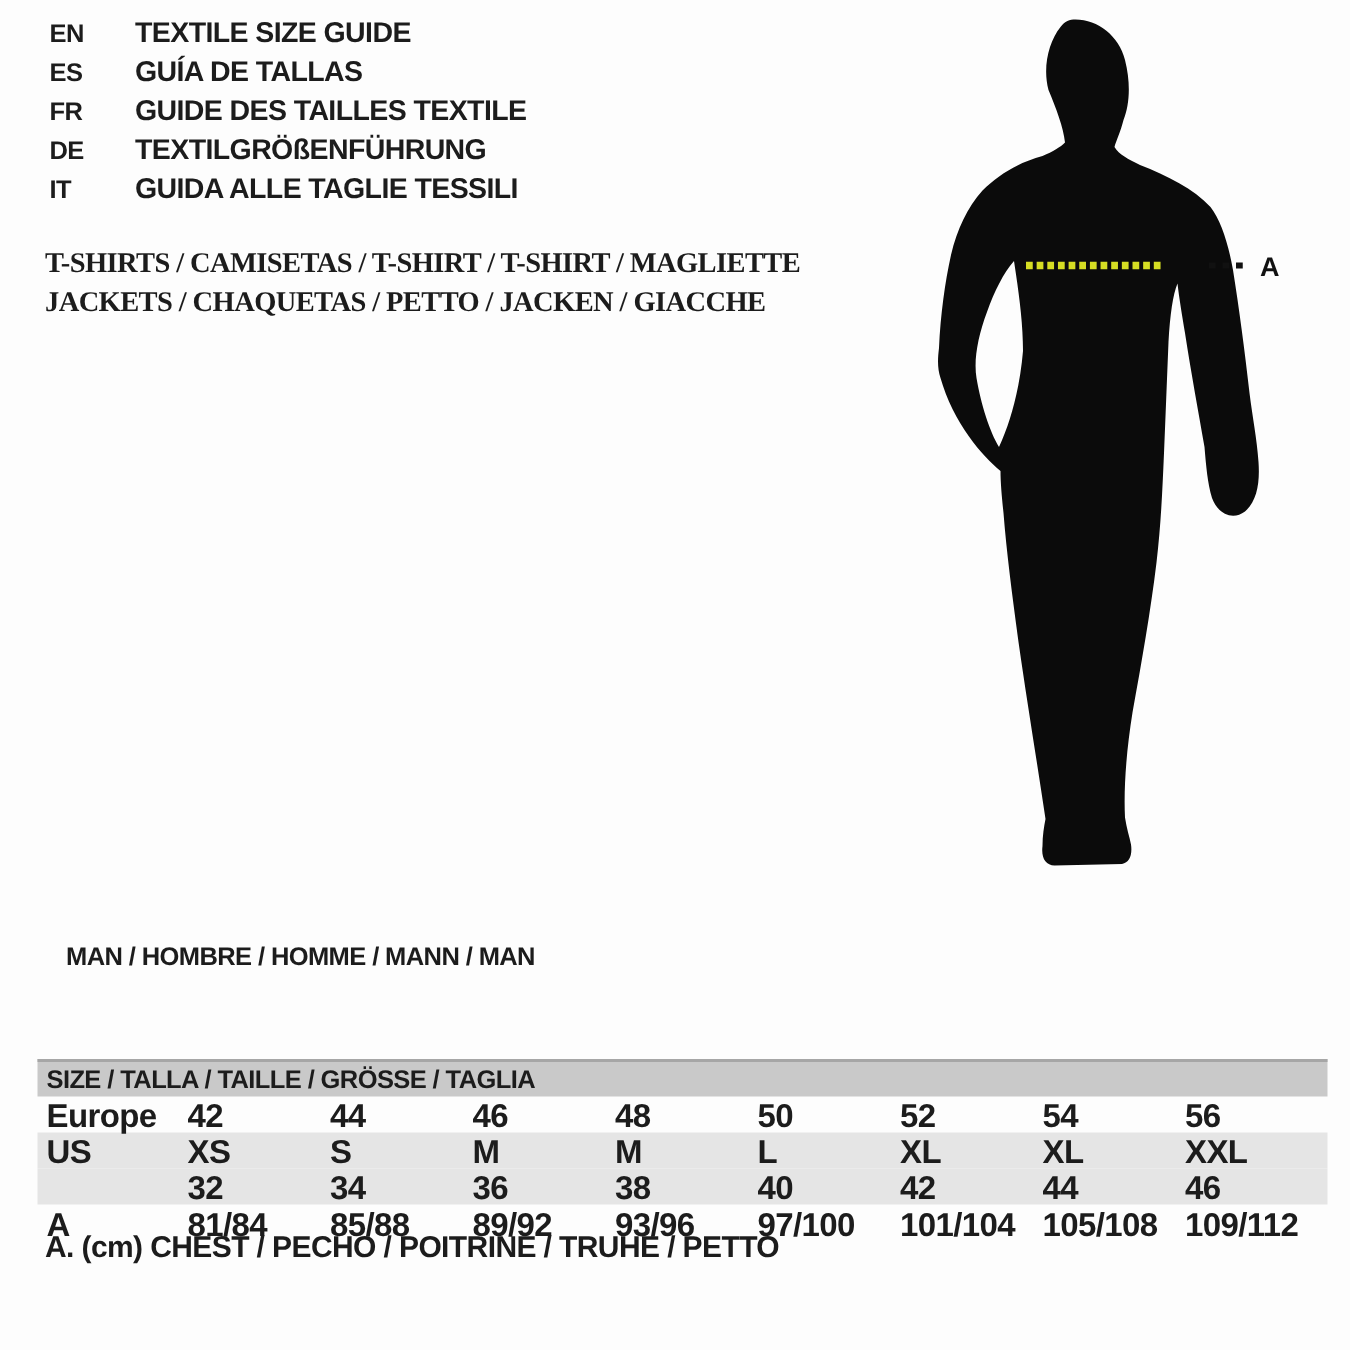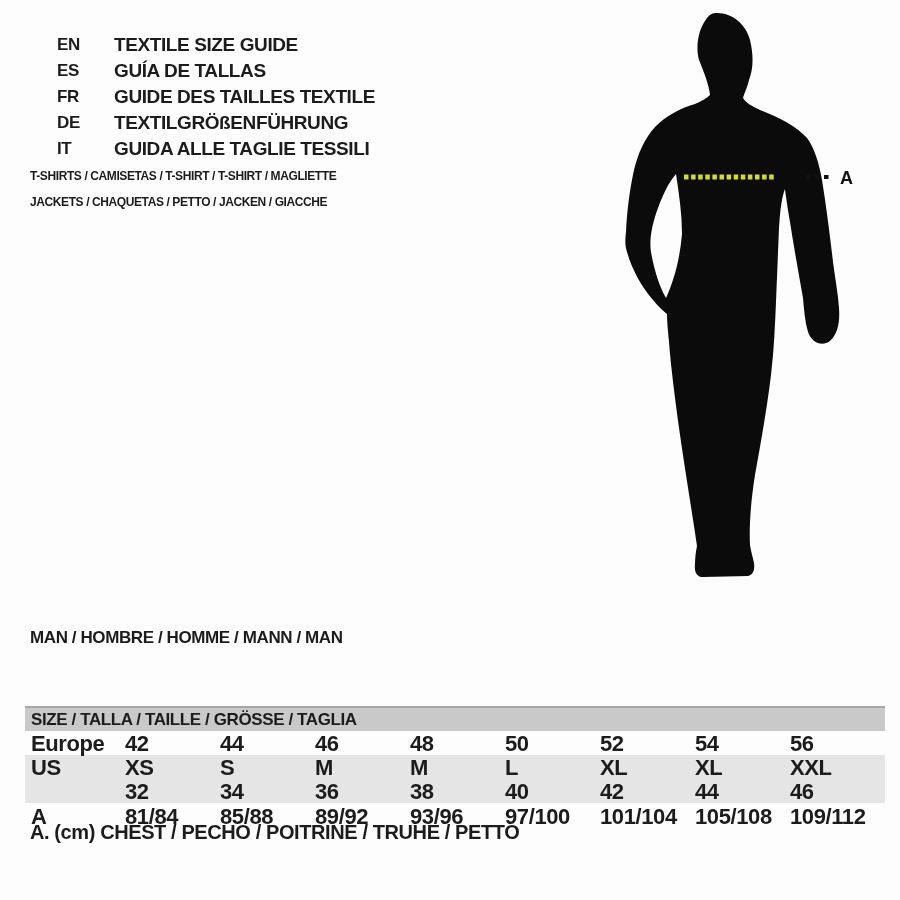--- a/index.html
+++ b/index.html
@@ -1,29 +1,29 @@
 <!DOCTYPE html>
 <html><head>
 <meta charset="utf-8">
 <style>
   html,body{margin:0;padding:0;background:#e8e8e8;}
   #page{position:relative;width:900px;height:900px;background:#fdfdfd;overflow:hidden;
         font-family:"Liberation Sans","DejaVu Sans",sans-serif;color:#1c1c1c;}
   
-  #lang-list{position:absolute;left:33px;top:32px;margin-left:24px;}
+  #lang-list{position:absolute;left:33px;top:10px;}
   .lang-row{display:flex;height:26px;align-items:center;}
   .lang-code{width:57px;font-size:17px;font-weight:700;letter-spacing:-0.4px;}
   .lang-label{font-size:19px;font-weight:700;letter-spacing:-0.4px;}
   
   #categories{position:absolute;left:30px;top:163px;}
-  .cat-line{font-size:12px;font-weight:700;letter-spacing:-0.4px;line-height:26px;white-space:nowrap;}
+  .cat-line{font-size:19px;font-weight:700;letter-spacing:-0.4px;line-height:26px;white-space:nowrap;font-family:Liberation Serif, serif;}
   
   #figure{position:absolute;left:600px;top:0;width:300px;height:600px;}
   
-  #section-title{position:absolute;left:30px;top:628px;font-size:17px;font-weight:700;letter-spacing:-0.4px;}
+  #section-title{position:absolute;left:44px;top:628px;font-size:17px;font-weight:700;letter-spacing:-0.4px;}
   #size-table{position:absolute;left:25px;top:666px;width:860px;margin-top:40px;}
   #size-table-header{height:25px;background:#c9c9c9;border-top:2px solid #a6a6a6;box-sizing:border-box;
         display:flex;align-items:center;padding-left:6px;font-size:17px;font-weight:700;letter-spacing:-0.4px;}
   .size-row{display:grid;grid-template-columns:100px repeat(8,1fr);height:24px;align-items:center;
         font-size:22px;font-weight:700;letter-spacing:-0.4px;}
   .size-row.shaded{background:#e5e5e5;}
   .size-row .label{padding-left:6px;text-align:left;}
   .size-row .val{text-align:left;}
   .size-row.row-a{height:27px;}
   #footnote{position:absolute;left:30px;top:821px;font-size:20px;font-weight:700;letter-spacing:-0.4px;}

